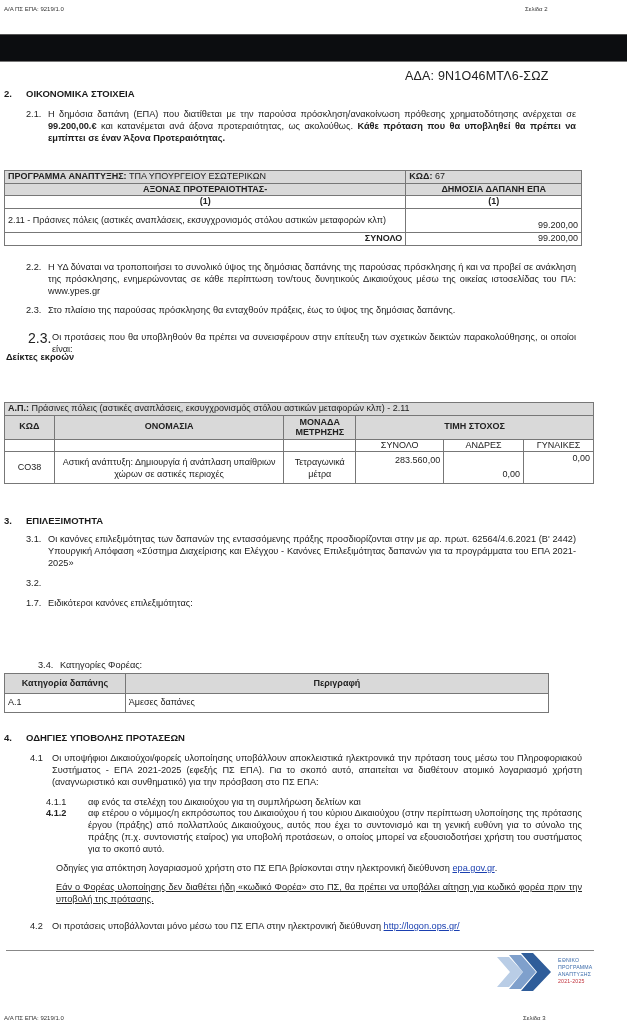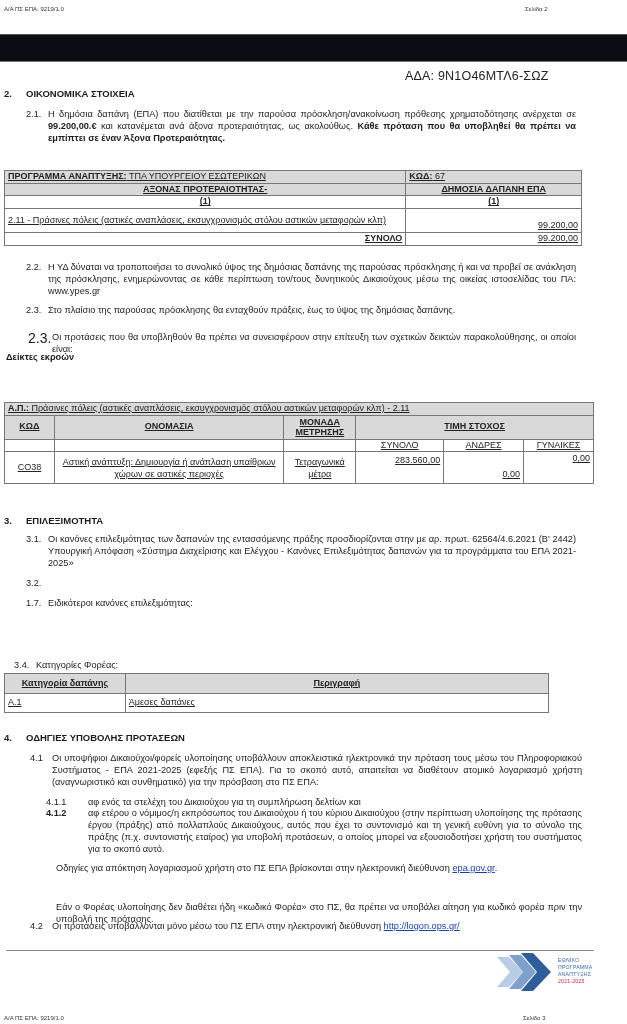--- a/index.html
+++ b/index.html
@@ -8,21 +8,21 @@
   .abs { position: absolute; }
   .hdr-small { font-size: 6px; color: #333; }
   .blackbar { position: absolute; left: 0; top: 34px; width: 627px; height: 28px; background: #0c0d10; border-top: 1px solid #555; border-bottom: 1px solid #777; }
   .ada { position: absolute; left: 405px; top: 68px; font-size: 12.5px; color: #222; letter-spacing: 0.2px; }
   .sec-title { position: absolute; left: 4px; font-weight: bold; font-size: 9.5px; }
   .sec-title .num { display: inline-block; width: 22px; }
   .para { position: absolute; font-size: 9.2px; text-align: justify; color: #222; }
   .para .pnum { position: absolute; left: -22px; top: 0; }
   .para .pnum-big { position: absolute; left: -24px; top: -3px; font-size: 14px; }
   b { font-weight: bold; }
-  table { border-collapse: collapse; position: absolute; font-size: 9px; color: #222; text-decoration: underline; }
+  table { border-collapse: collapse; position: absolute; font-size: 9px; color: #222; }
   td { border: 1px solid #777; padding: 0 3px; vertical-align: middle; }
   .gray { background: #d9d9d9; }
   .center { text-align: center; }
   .right { text-align: right; }
   .bold { font-weight: bold; }
   a.link { color: #1a3fb0; text-decoration: underline; }
   .footer-line { position: absolute; left: 6px; top: 950px; width: 588px; height: 1px; background: #888; }
   .logo-text { position: absolute; left: 558px; top: 957px; font-size: 5.2px; line-height: 7px; color: #3a6aaa; letter-spacing: 0.2px; }
   .logo-text .year { color: #c0303a; }
 </style>
@@ -140,21 +140,21 @@
 
 <div class="para" style="left:48px;top:578px;width:528px;">
   <span class="pnum">3.2.</span>
 </div>
 
 <div class="para" style="left:48px;top:598px;width:528px;">
   <span class="pnum">1.7.</span>
   <span>Ειδικότεροι κανόνες επιλεξιμότητας:</span>
 </div>
 
-<div class="para" style="left:36px;top:660px;width:300px;">
+<div class="para" style="left:60px;top:660px;width:300px;">
   <span class="pnum">3.4.</span>
   <span>Κατηγορίες Φορέας:</span>
 </div>
 
 <table style="left:4px;top:673px;width:545px;">
   <colgroup>
       <col style="width:121px">
       <col style="width:424px">
     </colgroup>
   <tbody>
@@ -185,21 +185,21 @@
 
 <div class="para" style="left:88px;top:808px;width:494px;">
   <span class="pnum" style="left:-42px;font-weight:bold;">4.1.2</span>
   <span>αφ ετέρου ο νόμιμος/η εκπρόσωπος του Δικαιούχου ή του κύριου Δικαιούχου (στην περίπτωση υλοποίησης της πρότασης έργου (πράξης)  από πολλαπλούς Δικαιούχους, αυτός  που έχει το συντονισμό και τη γενική ευθύνη για το σύνολο της πράξης (π.χ. συντονιστής εταίρος) για υποβολή προτάσεων, ο οποίος μπορεί να εξουσιοδοτήσει χρήστη του συστήματος για το σκοπό αυτό.</span>
 </div>
 
 <div class="para" style="left:56px;top:863px;width:526px;">
   <span>Οδηγίες για απόκτηση λογαριασμού χρήστη στο ΠΣ ΕΠΑ βρίσκονται στην ηλεκτρονική διεύθυνση </span><a class="link">epa.gov.gr</a><span>.</span>
 </div>
 
-<div class="para" style="left:56px;top:902px;width:526px;">
+<div class="para" style="left:56px;top:882px;width:526px;text-decoration:underline;">
   <span>Εάν ο Φορέας υλοποίησης δεν διαθέτει ήδη «κωδικό Φορέα» στο ΠΣ, θα πρέπει να υποβάλει αίτηση για κωδικό φορέα πριν την υποβολή της πρότασης.</span>
 </div>
 
 <div class="para" style="left:52px;top:921px;width:530px;">
   <span class="pnum">4.2</span>
   <span>Οι προτάσεις υποβάλλονται μόνο μέσω του ΠΣ ΕΠΑ στην ηλεκτρονική διεύθυνση </span><a class="link">http://logon.ops.gr/</a>
 </div>
 
 <div class="footer-line"></div>
 

